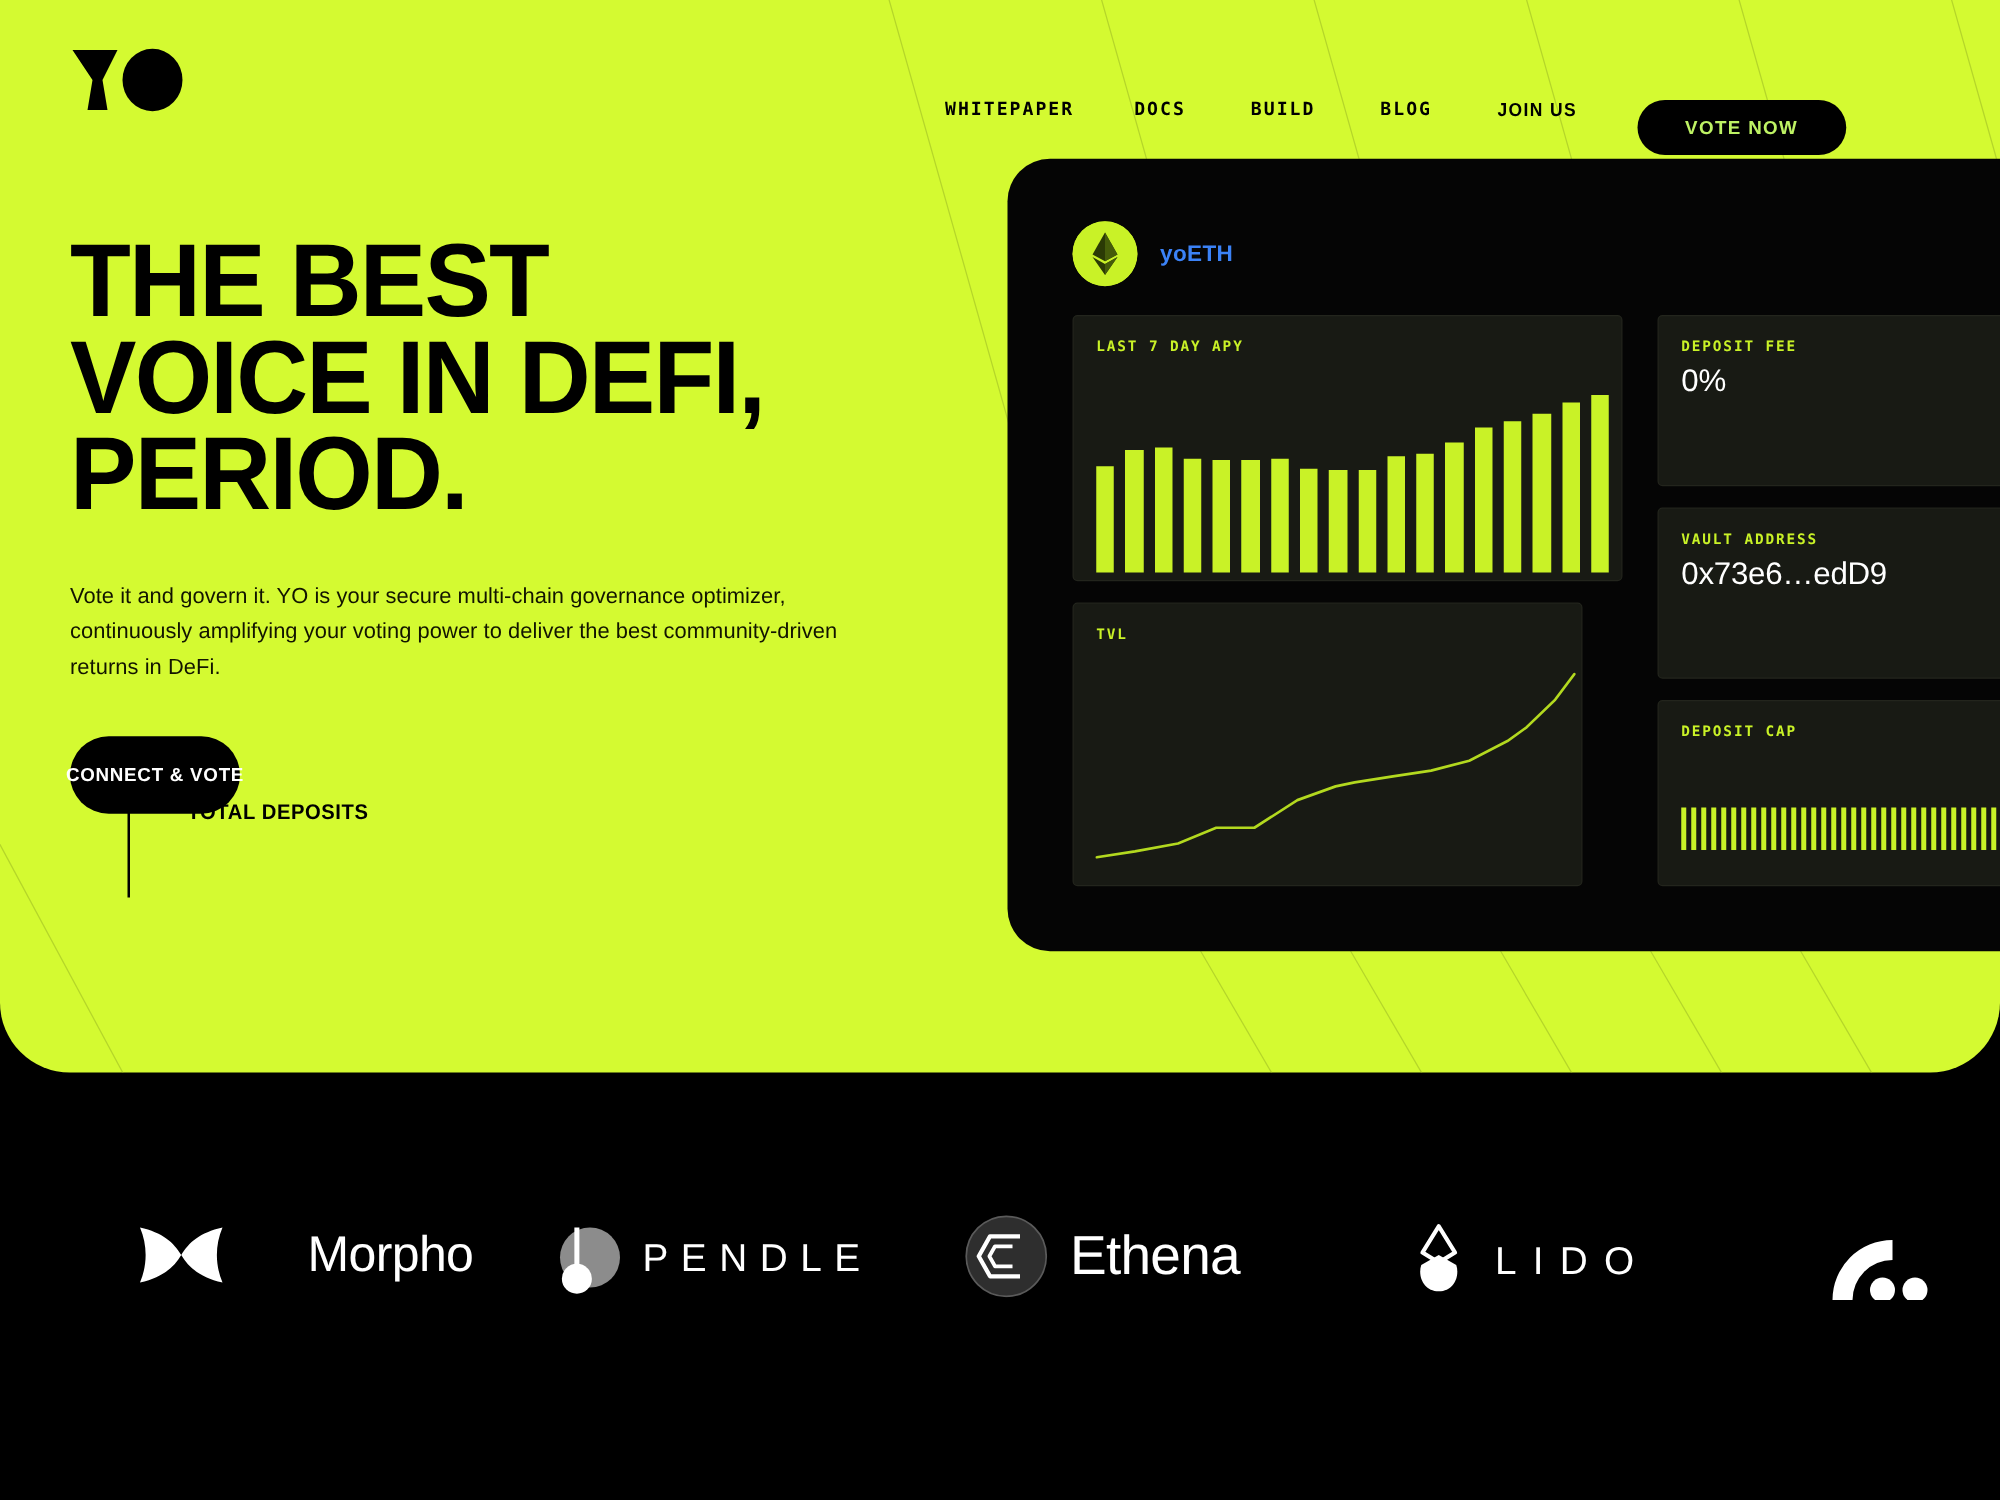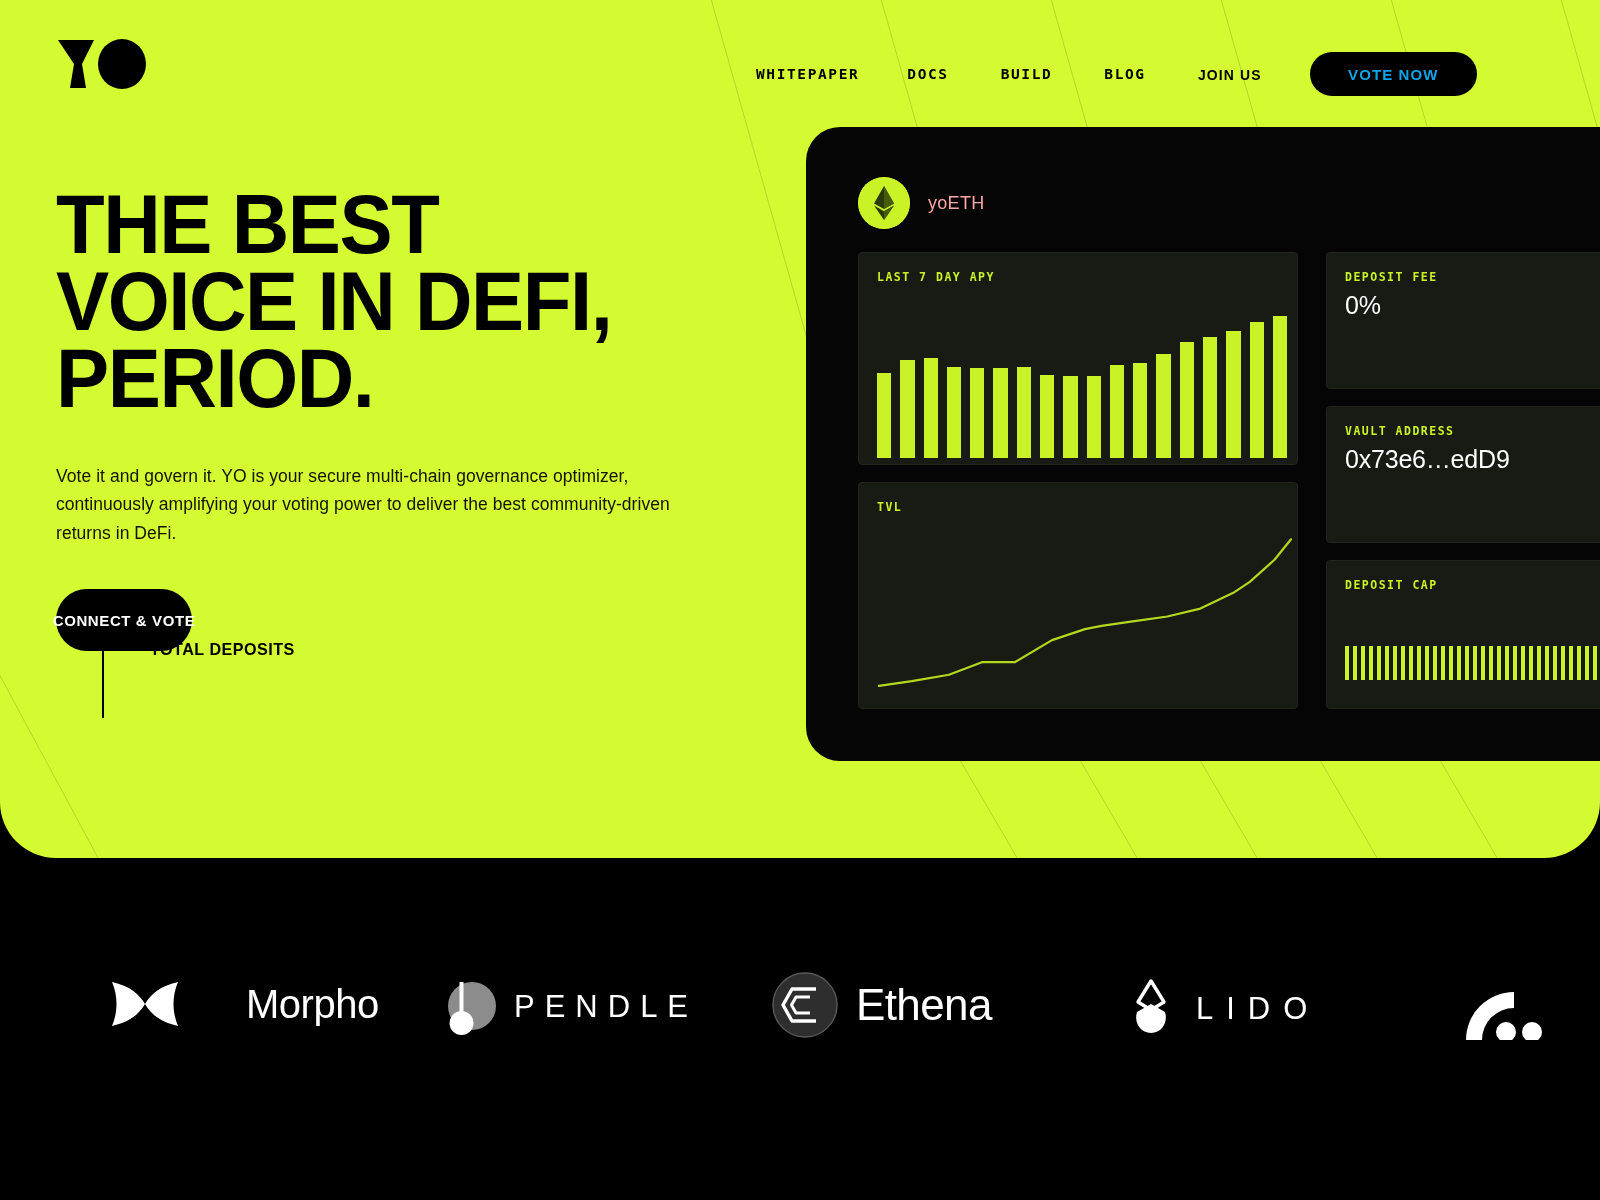--- a/index.html
+++ b/index.html
@@ -41,25 +41,25 @@
   }
   .nl0 { margin-right: 48px; } .nl1 { margin-right: 52px; }
   .nl2 { margin-right: 52px; } .nl3 { margin-right: 52px; }
   .nav-link.joinus {
     font-family: "Liberation Sans", sans-serif;
     font-size: 15px; font-weight: 700; letter-spacing: 1.2px;
     transform: scaleX(.93); transform-origin: left center;
     margin-right: 44px;
   }
   .vote-now {
-    background: #000; color: #0ea5e9; border: none;
+    background: #000; color: #bef264; border: none;
     border-radius: 40px; padding: 0 38px; height: 44px;
     font-family: "Liberation Sans", sans-serif;
     font-size: 15px; font-weight: 700; letter-spacing: 1.1px;
-    cursor: pointer; white-space: nowrap;
+    cursor: pointer; white-space: nowrap; margin-top: 28px;
   }
 
   
   .hero-left { position: absolute; left: 56px; top: 186px; width: 700px; z-index: 5; }
   .headline {
     font-family: "Liberation Sans", sans-serif;
     font-weight: 700; font-size: 83px; line-height: .93;
     letter-spacing: -1.5px; color: #000;
     transform: scaleX(.96); transform-origin: left top;
     white-space: pre-line;
@@ -101,39 +101,39 @@
 
   
   .dash {
     position: absolute; left: 806px; top: 127px;
     width: 860px; height: 634px;
     background: #050505; border-radius: 34px;
     z-index: 4; overflow: hidden;
   }
   .token-row { position: absolute; left: 52px; top: 50px; display: flex; align-items: center; gap: 18px; }
   .token-icon { width: 52px; height: 52px; border-radius: 50%; background: #c9f227; display:block; }
-  .token-name { color: #fca5a5; font-size: 18px; font-weight: 400; letter-spacing: .3px; }
+  .token-name { color: #3b82f6; font-size: 18px; font-weight: 700; letter-spacing: .3px; }
 
   .panel {
     position: absolute; background: #181a14; border-radius: 4px;
     border: 1px solid #23251d;
   }
   .panel-label {
     position: absolute; left: 18px; top: 17px;
     font-family: "DejaVu Sans Mono", monospace;
     font-size: 11.5px; font-weight: 700; letter-spacing: 1.5px;
     color: #c9f227;
   }
   .panel-value {
     position: absolute; left: 18px; top: 38px;
     font-size: 25px; color: #fff; font-weight: 400; letter-spacing: -.2px;
   }
 
   #apy-panel  { left: 52px;  top: 125px; width: 440px; height: 213px; }
-  #tvl-panel  { left: 52px;  top: 355px; width: 440px; height: 227px; }
+  #tvl-panel  { left: 52px;  top: 355px; width: 408px; height: 227px; }
   #fee-panel  { left: 520px; top: 125px; width: 340px; height: 137px; }
   #addr-panel { left: 520px; top: 279px; width: 340px; height: 137px; }
   #cap-panel  { left: 520px; top: 433px; width: 340px; height: 149px; }
 
   .bars { position: absolute; left: 18px; right: 10px; bottom: 6px; height: 150px; display: flex; align-items: flex-end; gap: 0; }
   .bar { background: #c9f227; flex: 1 1 auto; margin-right: 9px; }
   .bar:last-child { margin-right: 0; }
 
   .tvl-svg { position: absolute; left: 0; top: 0; width: 100%; height: 100%; }
   .tvl-svg polyline { fill: none; stroke: #b3d91f; stroke-width: 2.2; stroke-linejoin: round; stroke-linecap: round; }

